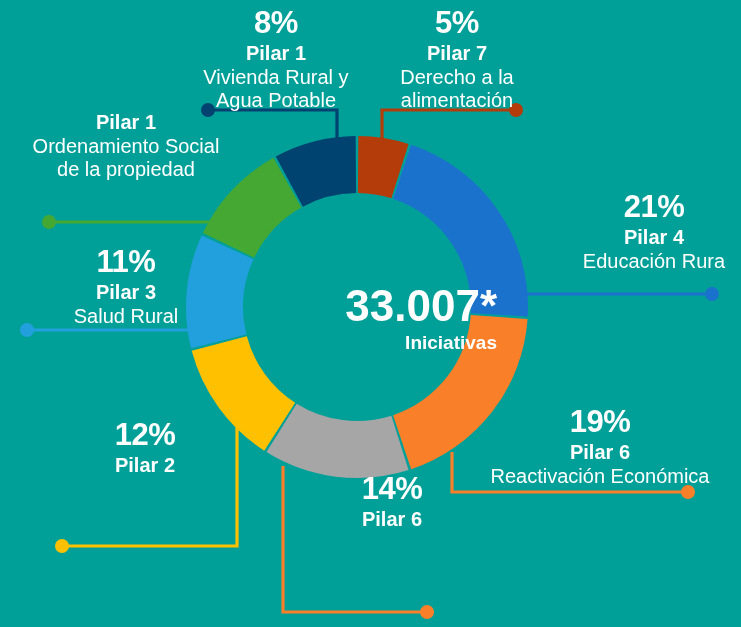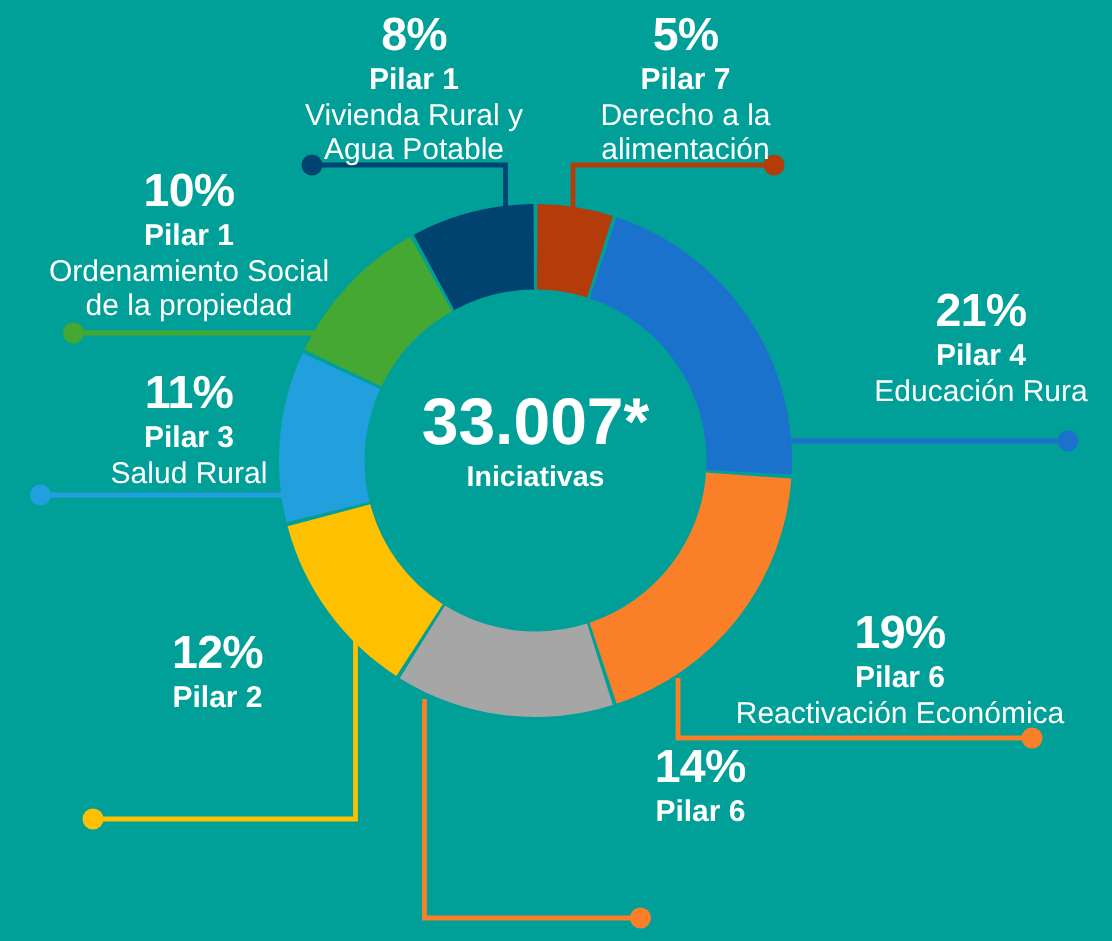--- a/index.html
+++ b/index.html
@@ -48,23 +48,23 @@
     font-weight: normal;
     display: block;
     margin-top: 2px;
     white-space: pre-line;
   }
   .c-center { text-align: center; }
 
   #center-label {
     position: absolute;
     left: 217px;
-    top: 260px;
+    top: 284px;
     width: 280px;
-    text-align: center;
+    text-align: right;
     color: #ffffff;
   }
   #center-label .big {
     display: block;
     font-size: 44px;
     font-weight: bold;
     letter-spacing: 0px;
     line-height: 1.0;
   }
   #center-label .sub {
@@ -149,38 +149,37 @@
   </div>
 
   <div class="callout c-center" style="left:372px; top:6px; width:170px;">
     <span class="pct">5%</span>
     <span class="pilar">Pilar 7</span>
     <span class="desc">Derecho a la
 alimentación</span>
   </div>
 
   <div class="callout c-center" style="left:20px; top:110px; width:212px;">
-    <span class="pct">10%</span>
     <span class="pilar">Pilar 1</span>
     <span class="desc">Ordenamiento Social
 de la propiedad</span>
   </div>
 
   <div class="callout c-center" style="left:26px; top:245px; width:200px;">
     <span class="pct">11%</span>
     <span class="pilar">Pilar 3</span>
     <span class="desc">Salud Rural</span>
   </div>
 
   <div class="callout c-center" style="left:45px; top:418px; width:200px;">
     <span class="pct">12%</span>
     <span class="pilar">Pilar 2</span>
   </div>
 
-  <div class="callout c-center" style="left:287px; top:494px; width:210px;text-align:right;">
+  <div class="callout c-center" style="left:287px; top:472px; width:210px;">
     <span class="pct">14%</span>
     <span class="pilar">Pilar 6</span>
   </div>
 
   <div class="callout c-center" style="left:475px; top:405px; width:250px;">
     <span class="pct">19%</span>
     <span class="pilar">Pilar 6</span>
     <span class="desc">Reactivación Económica</span>
   </div>
 

